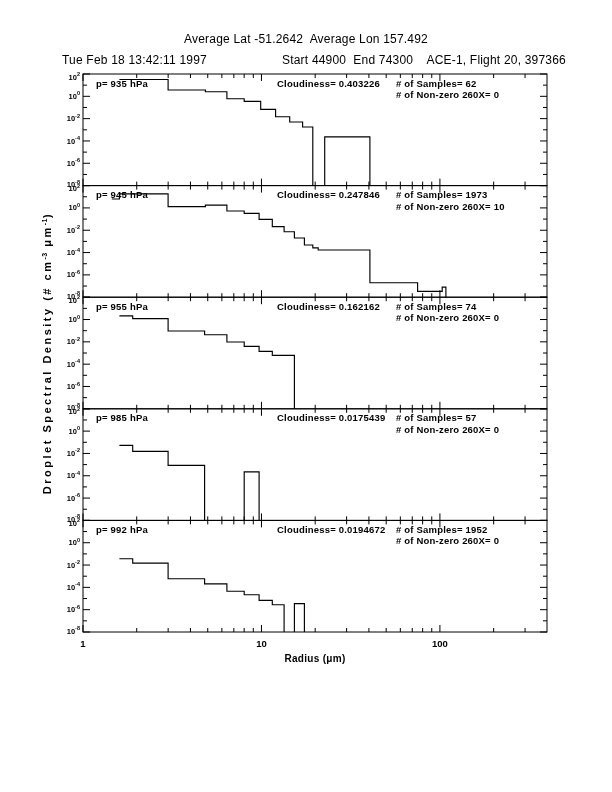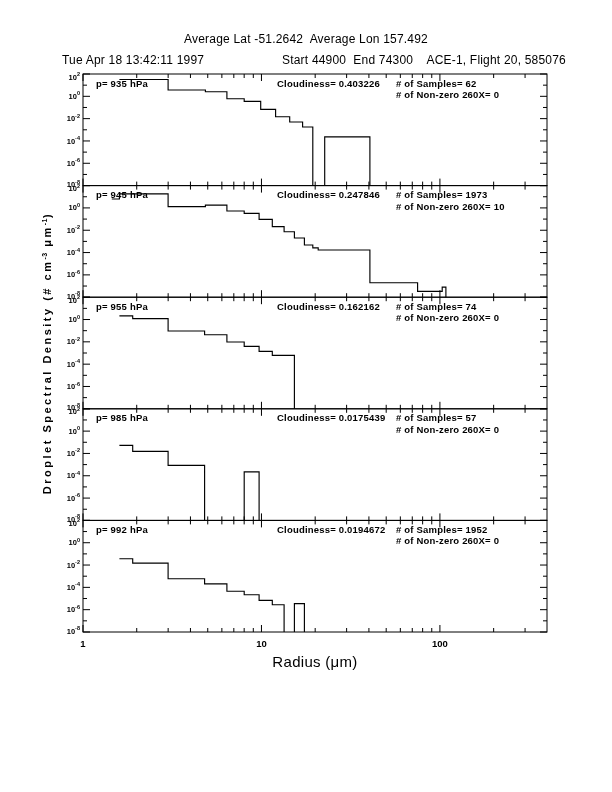--- a/index.html
+++ b/index.html
@@ -3,42 +3,42 @@
 <meta charset="utf-8">
 <style>
   html,body{margin:0;padding:0;background:#ffffff;}
   body{width:612px;height:792px;position:relative;font-family:"Liberation Sans",sans-serif;color:#000;}
   .page{position:absolute;left:0;top:0;width:612px;height:792px;background:#fff;overflow:hidden;}
   .hdr{position:absolute;font-size:12px;font-weight:normal;letter-spacing:.2px;white-space:pre;}
   #hdr1{top:32px;left:50%;transform:translateX(-50%);}
   #ts{top:53px;left:62px;}
   #rng{top:53px;left:248px;margin-left:34px;}
   #flt{top:53px;right:46px;}
-  #xtitle{position:absolute;top:653px;left:315px;transform:translateX(-50%);font-size:15px;font-weight:normal;letter-spacing:.3px;}
+  #xtitle{position:absolute;top:653px;left:315px;transform:translateX(-50%);font-size:10px;font-weight:bold;letter-spacing:.3px;}
   #ytitle{position:absolute;left:47px;top:353px;transform:translate(-50%,-50%) rotate(-90deg);font-size:11px;font-weight:bold;letter-spacing:2.5px;white-space:nowrap;}
   #ytitle sup{font-size:7px;letter-spacing:.5px;}
   #plot{position:absolute;left:0;top:0;}
   #plot .frame{fill:none;stroke:#000;stroke-width:1;}
   #plot .tick line{stroke:#000;stroke-width:1;}
   #plot .hist{fill:none;stroke:#000;stroke-width:1.15;stroke-linejoin:miter;}
   #plot text{fill:#000;font-family:"Liberation Sans",sans-serif;font-weight:bold;}
   #plot .yt{font-size:7.5px;}
   #plot .yt tspan{font-size:5.5px;}
   #plot .an{font-size:9.5px;letter-spacing:.2px;}
   #plot .xt{font-size:9.5px;}
 </style>
 </head>
 <body>
 
 <div class="page">
 
   <div id="hdr1" class="hdr">Average Lat -51.2642  Average Lon 157.492</div>
-  <div id="ts" class="hdr">Tue Apr 18 13:42:11 1997</div>
+  <div id="ts" class="hdr">Tue Feb 18 13:42:11 1997</div>
   <div id="rng" class="hdr">Start 44900  End 74300</div>
-  <div id="flt" class="hdr">ACE-1, Flight 20, 585076</div>
+  <div id="flt" class="hdr">ACE-1, Flight 20, 397366</div>
 
   <svg id="plot" width="612" height="792" viewBox="0 0 612 792">
       <g>
         <rect x="83" y="74" width="464" height="111.6" class="frame"></rect>
         <g class="tick">
           <line x1="83" y1="74" x2="83" y2="81"></line>
           <line x1="83" y1="185.6" x2="83" y2="178.6"></line>
           <line x1="261.46" y1="74" x2="261.46" y2="81"></line>
           <line x1="261.46" y1="185.6" x2="261.46" y2="178.6"></line>
           <line x1="439.92" y1="74" x2="439.92" y2="81"></line>

